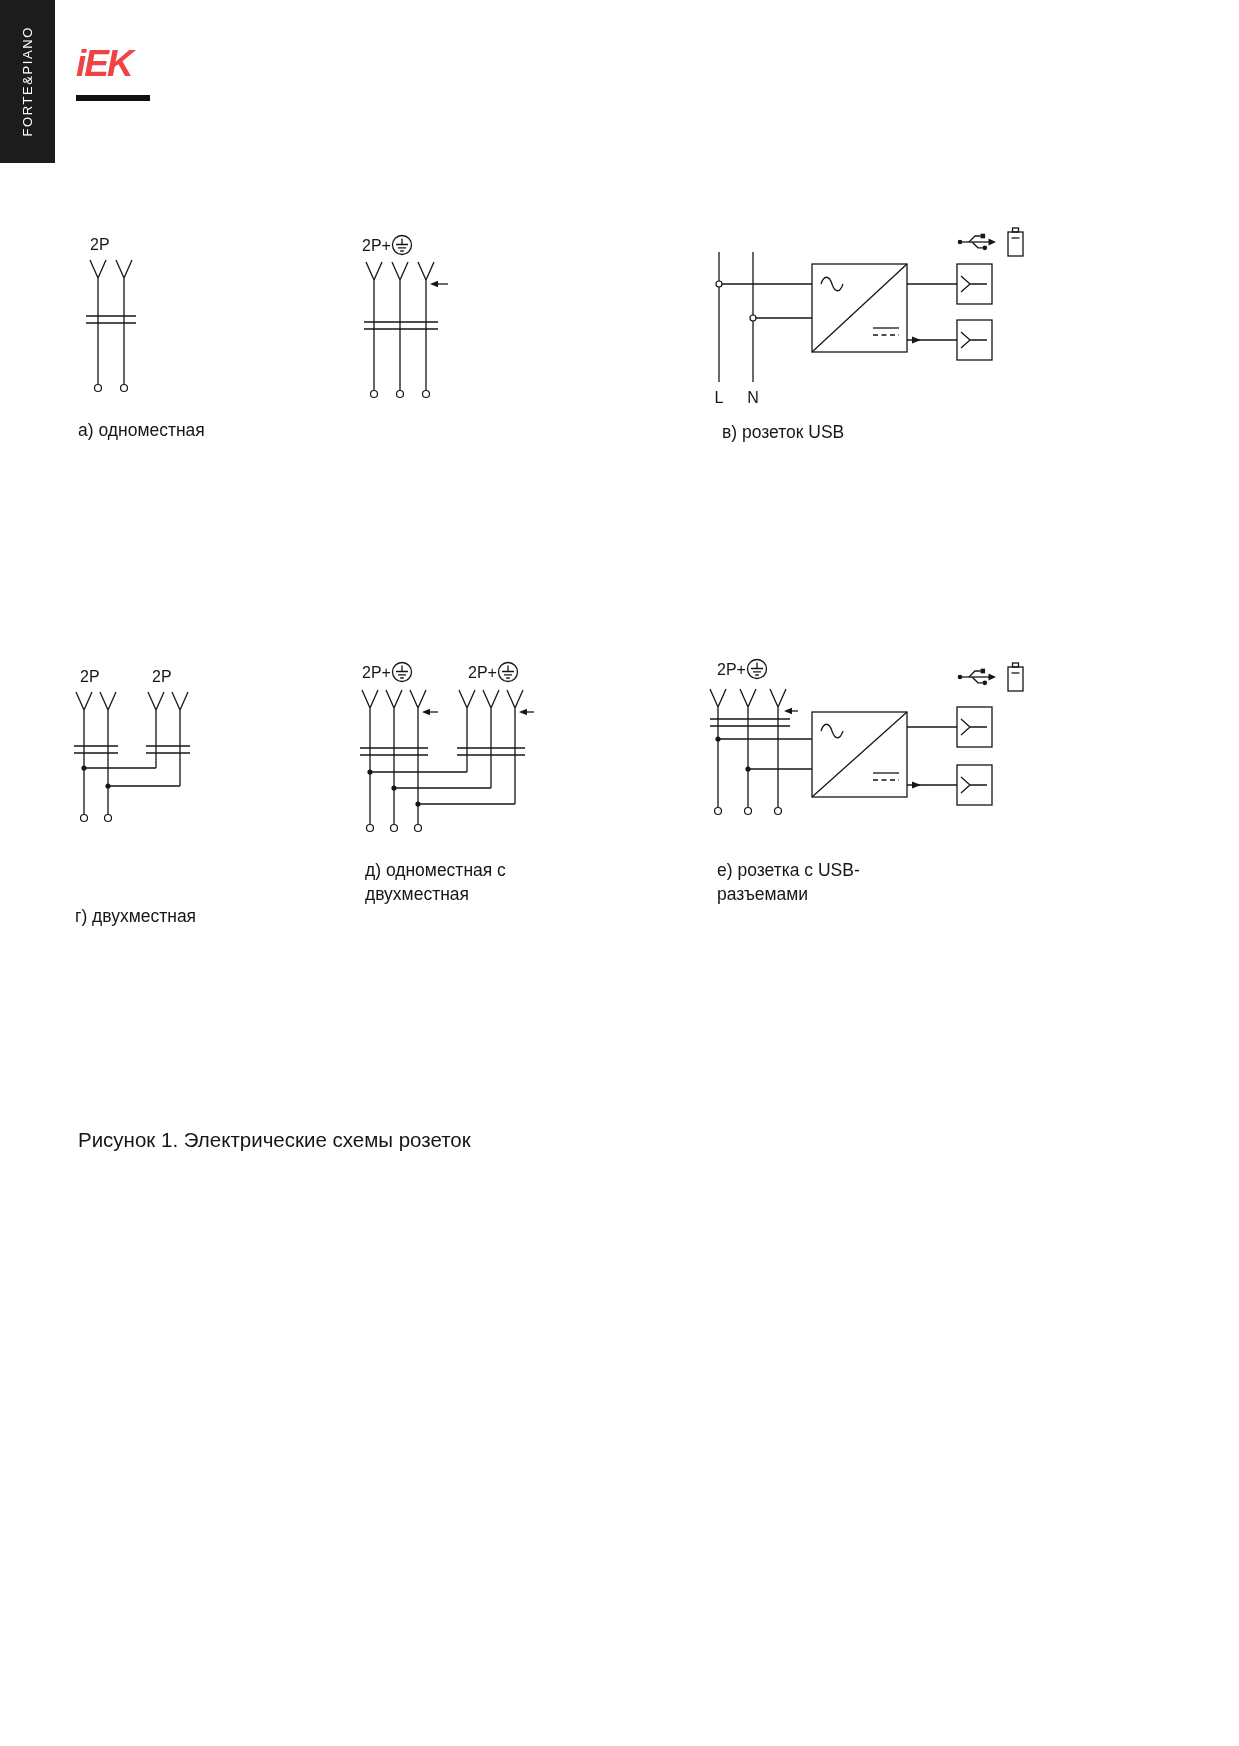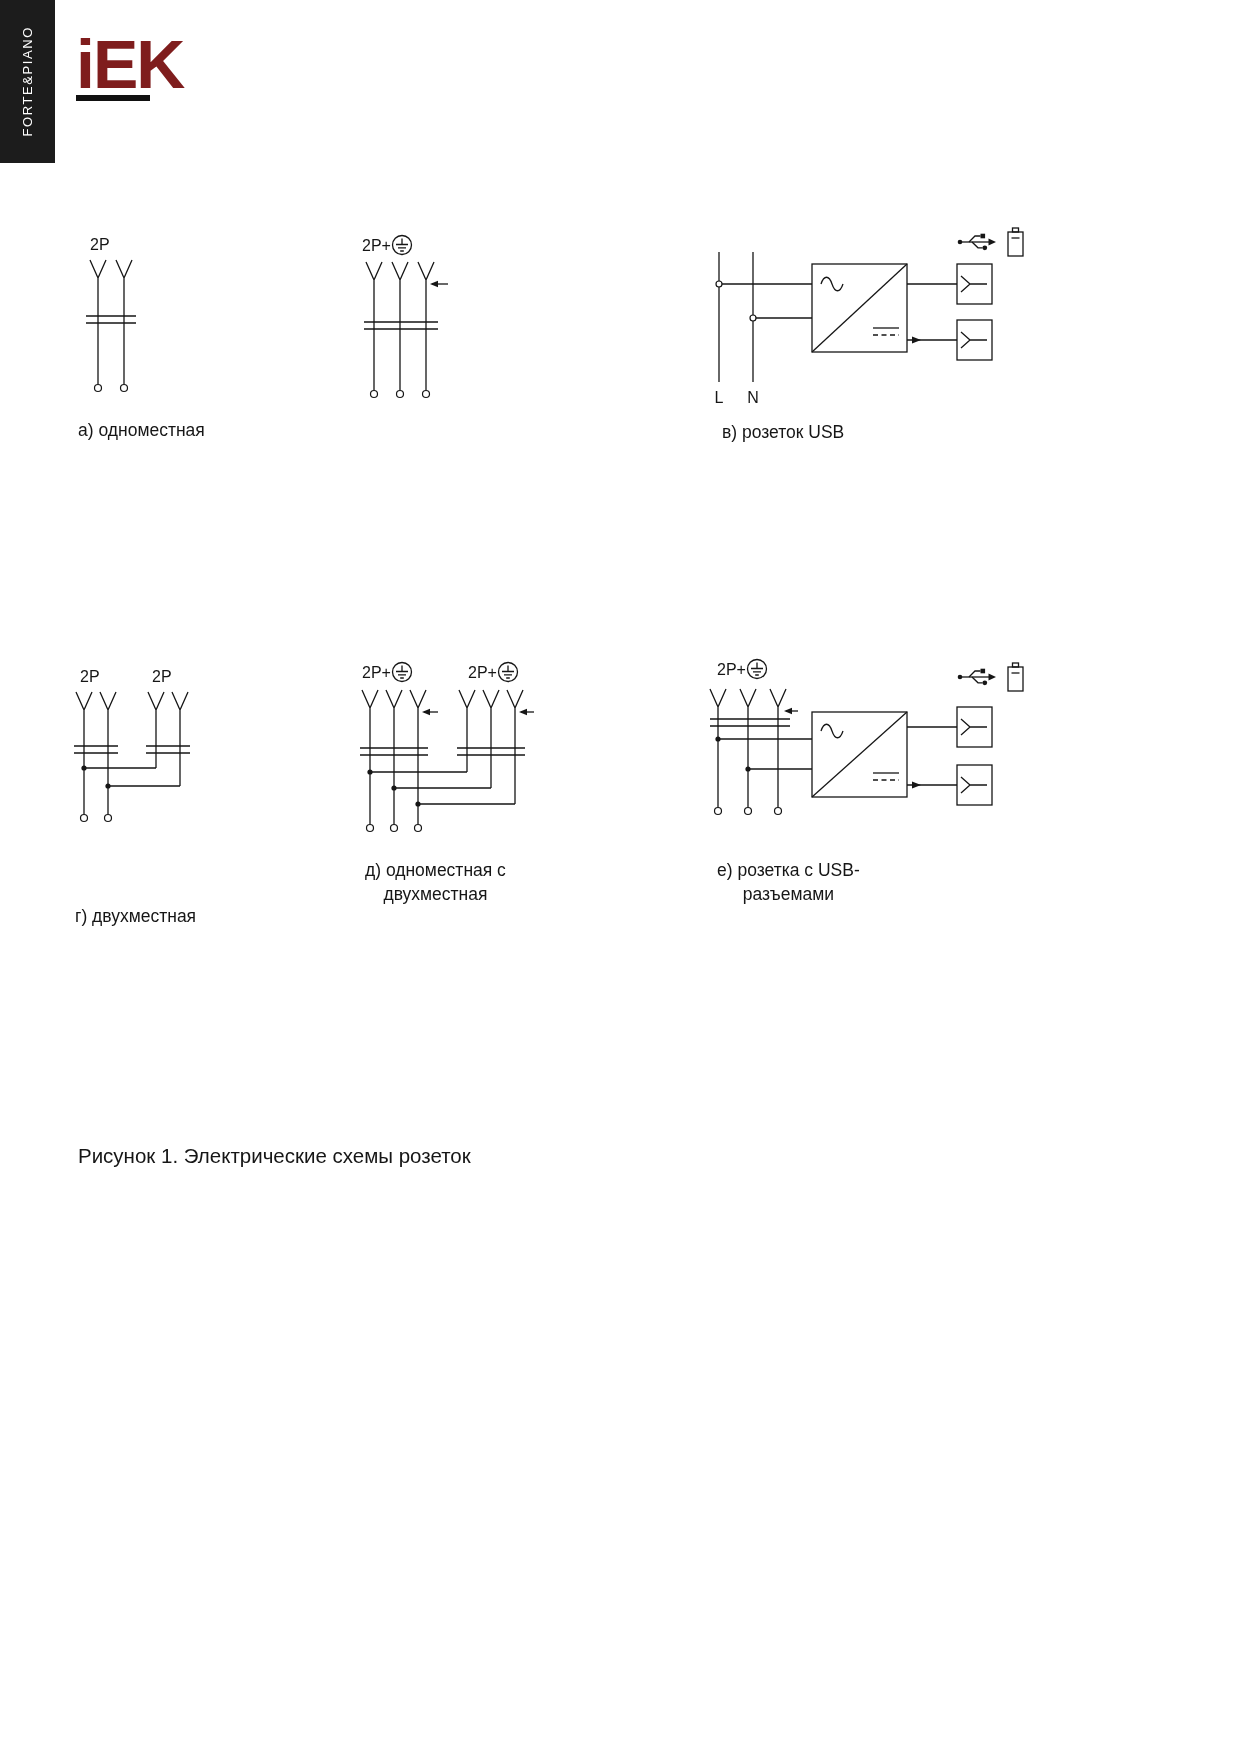--- a/index.html
+++ b/index.html
@@ -21,46 +21,45 @@
     color:#ffffff;
     writing-mode:vertical-rl;
     transform:rotate(180deg);
     font-size:13px;
     letter-spacing:1.6px;
     font-family:"Liberation Sans",sans-serif;
   }
   .logo{
     position:absolute;left:76px;top:36px;
     font-weight:800;
-    font-size:68px;
+    font-size:37px;
     letter-spacing:-2px;
-    color:#7f1d1d;
+    color:#ef4444;
     line-height:56px;
+    font-style:italic;
   }
   .logo-bar{
     width:74px;height:6px;background:#111;margin-top:3px;
   }
   .diag{position:absolute;}
   svg .ln{stroke:#161616;stroke-width:1.3;fill:none;}
   svg .term{fill:#ffffff;stroke:#161616;stroke-width:1.2;}
   svg .dot{fill:#161616;stroke:none;}
   svg text{font-family:"Liberation Sans",sans-serif;font-size:16px;fill:#161616;stroke:none;}
   .cap{
     position:absolute;
     font-size:17.5px;
     line-height:24px;
     color:#161616;
     white-space:nowrap;
-    text-align:center;
   }
   .figcap{
     position:absolute;
     font-size:20.5px;
     color:#161616;
-    margin-top:16px;
   }
 </style>
 </head>
 <body>
 
 <div class="page">
 
   <div class="sidebar">
     <span>FORTE&amp;PIANO</span>
   </div>

